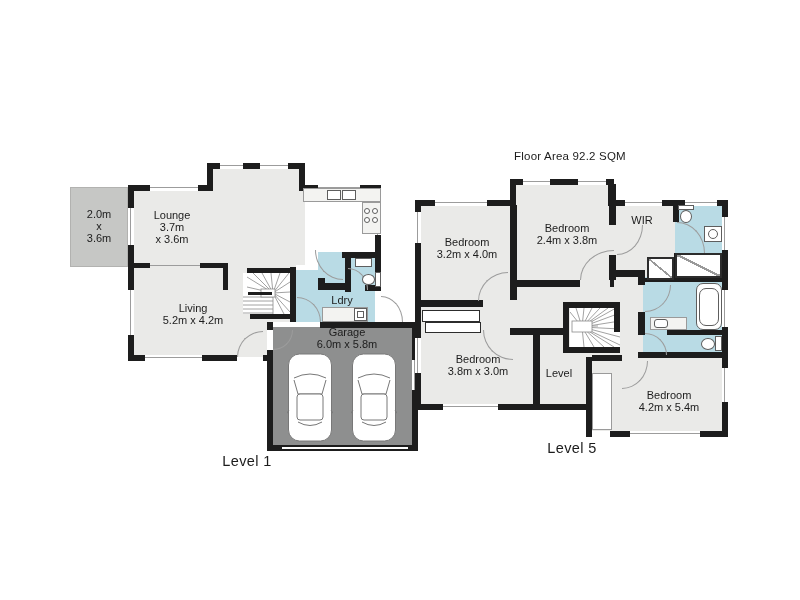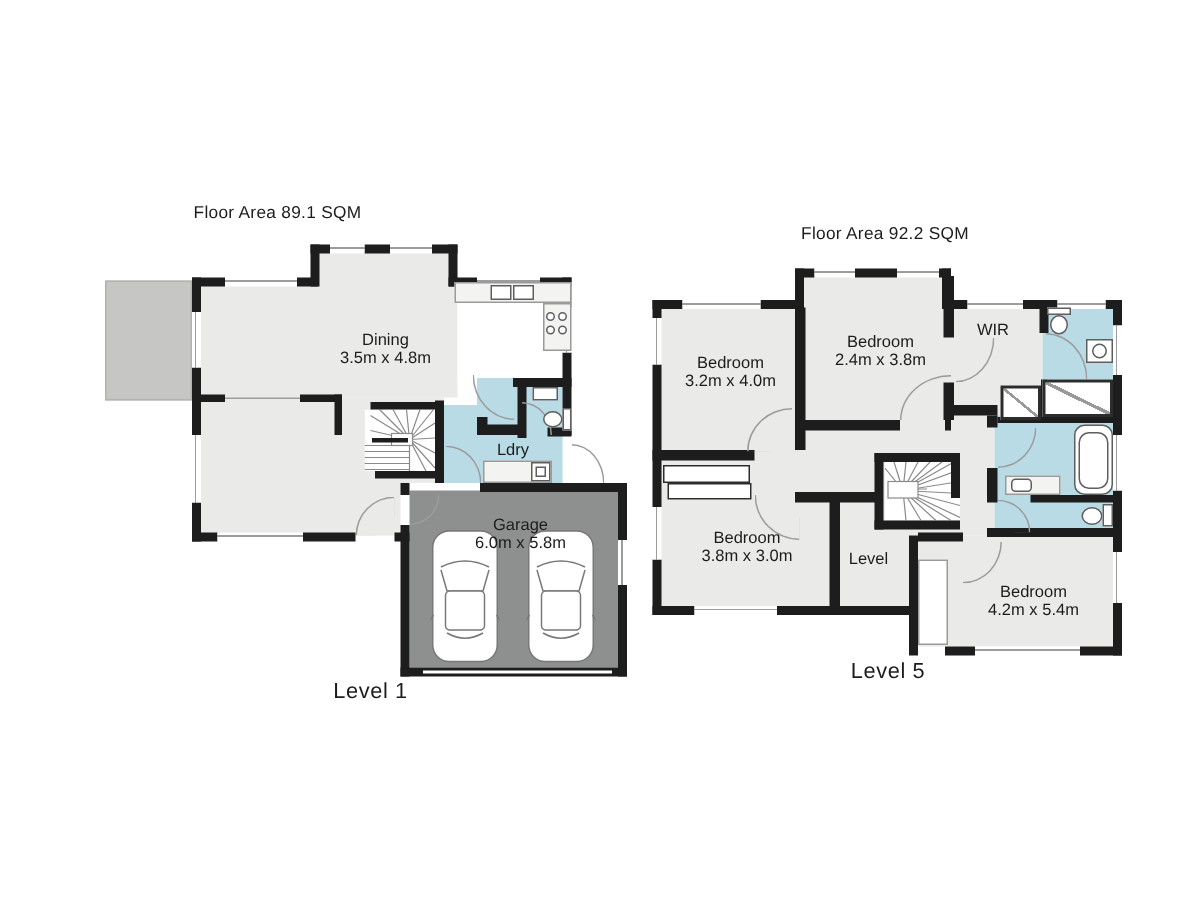--- a/index.html
+++ b/index.html
@@ -152,36 +152,45 @@
   </svg>
   <svg style="left:291px;top:222px" width="46" height="91" viewBox="0 0 46 91">
     <rect x="1.5" y="2" width="43" height="87" rx="11" fill="#fff" stroke="#787878"></rect>
     <path d="M7 26 Q23 18 39 26" fill="none" stroke="#787878"></path>
     <path d="M7 28 L11 42 L35 42 L39 28" fill="none" stroke="#787878"></path>
     <rect x="10" y="42" width="26" height="26" rx="3" fill="#fff" stroke="#787878"></rect>
     <path d="M11 70 Q23 77 35 70" fill="none" stroke="#787878"></path>
     <path d="M2 58 L-2 64 M44 58 L48 64" stroke="#787878"></path>
   </svg>
 
-  <div class="lbl title" style="left:45px;top:6px;width:160px">Floor Area 89.1 SQM</div>
-  <div class="lbl" style="left:147px;top:91px;width:100px">
-    <div>Dining</div>
-    <div>3.5m x 4.8m</div>
+  <div class="lbl" style="left:10px;top:78px;width:58px">
+    <div>2.0m</div>
+    <div>x</div>
+    <div>3.6m</div>
+  </div>
+  <div class="lbl" style="left:77px;top:79px;width:70px">
+    <div>Lounge</div>
+    <div>3.7m</div>
+    <div>x 3.6m</div>
+  </div>
+  <div class="lbl" style="left:83px;top:172px;width:100px">
+    <div>Living</div>
+    <div>5.2m x 4.2m</div>
   </div>
   <div class="lbl" style="left:252px;top:164px;width:60px">
     <div>Ldry</div>
   </div>
-  <div class="lbl" style="left:237px;top:214px;width:100px">
+  <div class="lbl" style="left:237px;top:196px;width:100px">
     <div>Garage</div>
     <div>6.0m x 5.8m</div>
   </div>
   <div class="lbl lvl" style="left:117px;top:325px;width:140px">Level 1</div>
 </div>
 
-<div class="plan" style="left:430px;top:140px;width:330px;height:330px">
+<div class="plan" style="left:410px;top:140px;width:330px;height:330px">
 
   <div class="fill room" style="left:103px;top:42px;width:101px;height:23px"></div>
   <div class="fill room" style="left:8px;top:63px;width:225px;height:154px"></div>
   <div class="fill room" style="left:204px;top:63px;width:61px;height:77px"></div>
   <div class="fill room" style="left:10px;top:170px;width:115px;height:95px"></div>
   <div class="fill room" style="left:130px;top:190px;width:47px;height:75px"></div>
   <div class="fill room" style="left:182px;top:217px;width:130px;height:74px"></div>
   <div class="fill wet" style="left:265px;top:65px;width:47px;height:50px"></div>
   <div class="fill wet" style="left:233px;top:137px;width:79px;height:80px"></div>
 

